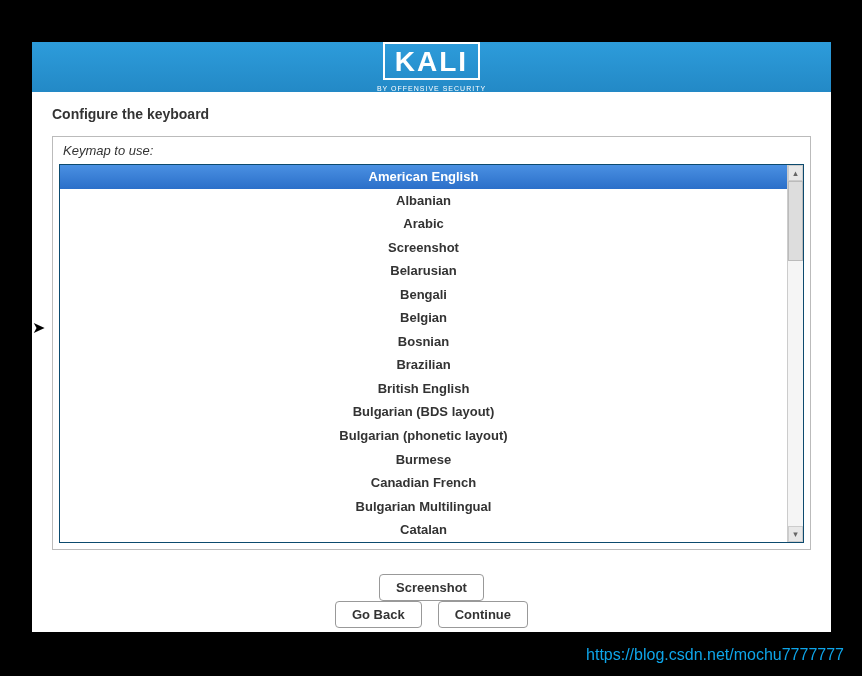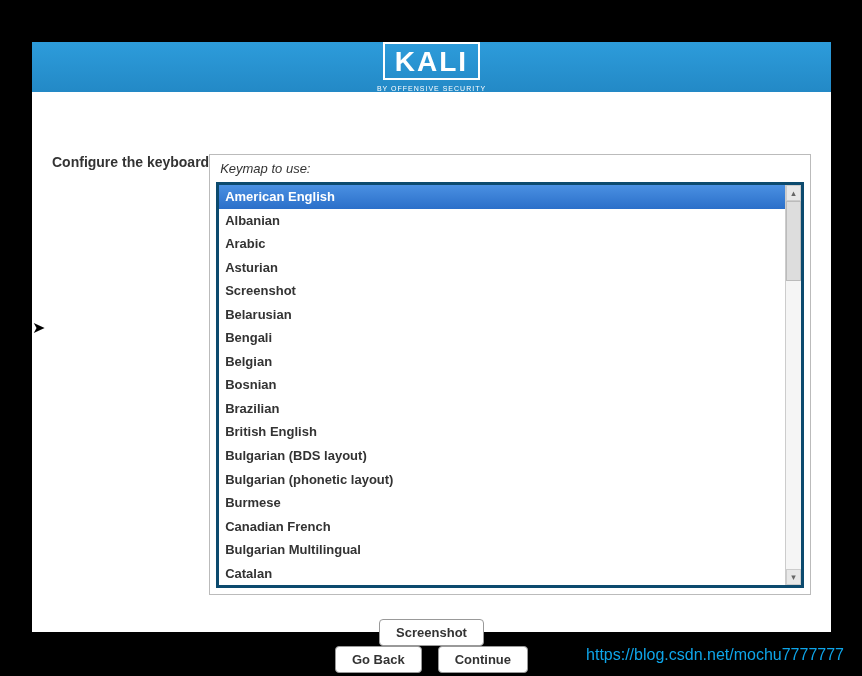--- a/index.html
+++ b/index.html
@@ -50,22 +50,21 @@
     .logo-subtitle {
       color: #fff;
       font-size: 7px;
       letter-spacing: 1px;
       margin-top: 5px;
     }
     .content-area {
       flex: 1;
       padding: 14px 20px 10px 20px;
       display: flex;
-      flex-direction: row;
-      margin-top: 48px;
+      flex-direction: column;
     }
     .page-title {
       font-size: 14px;
       font-weight: 700;
       color: #333;
       margin-bottom: 14px;
     }
     .list-container {
       border: 1px solid #bbb;
       flex: 1;
@@ -75,22 +74,23 @@
     }
     .list-label {
       font-style: italic;
       font-size: 13px;
       color: #333;
       padding: 0 4px 6px 4px;
     }
     .list-wrapper {
       flex: 1;
       display: flex;
-      border: 3px solid #0c4a6e;
+      border: 1px solid #0c4a6e;
       overflow: hidden;
+      text-align: center;
     }
     .list-items {
       flex: 1;
       overflow: hidden;
     }
     .list-item {
       padding: 3px 6px;
       font-size: 13px;
       font-weight: 700;
       color: #333;
@@ -186,21 +186,20 @@
   <div class="content-area">
     <div class="page-title">Configure the keyboard</div>
 
     <div class="list-container">
       <div class="list-label">Keymap to use:</div>
       <div class="list-wrapper">
         <div class="list-items" id="keymap-list">
             <div class="list-item selected">American English</div>
             <div class="list-item">Albanian</div>
             <div class="list-item">Arabic</div>
-            <div class="list-item">Asturian</div>
             <div class="list-item">Screenshot</div>
             <div class="list-item">Belarusian</div>
             <div class="list-item">Bengali</div>
             <div class="list-item">Belgian</div>
             <div class="list-item">Bosnian</div>
             <div class="list-item">Brazilian</div>
             <div class="list-item">British English</div>
             <div class="list-item">Bulgarian (BDS layout)</div>
             <div class="list-item">Bulgarian (phonetic layout)</div>
             <div class="list-item">Burmese</div>

